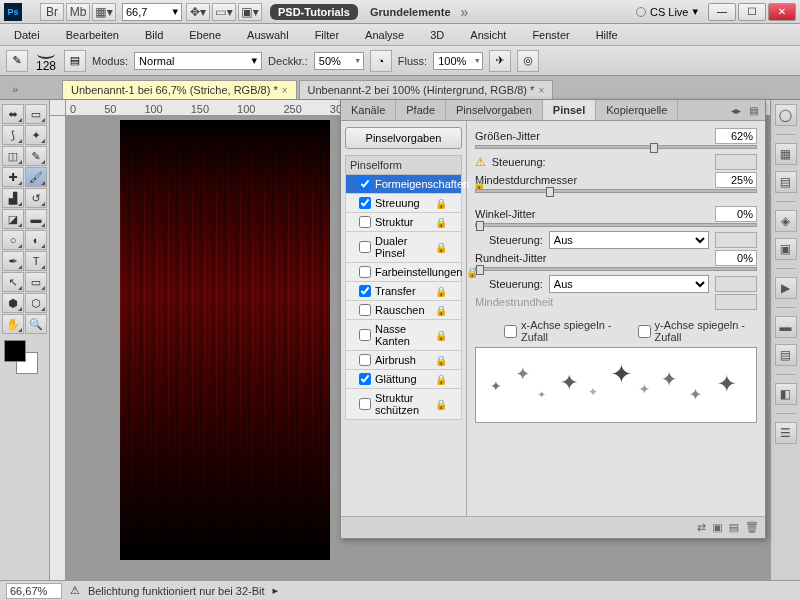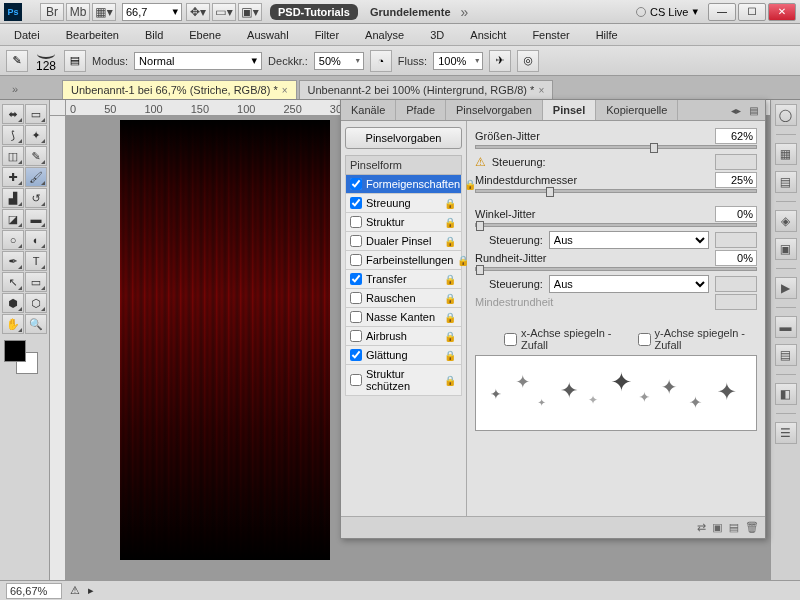--- a/index.html
+++ b/index.html
@@ -73,37 +73,37 @@
 .bp-tabs { display: flex; background: #c8c8c8; border-bottom: 1px solid #999; position: relative; }
 .bp-tab { padding: 4px 10px; color: #333; border-right: 1px solid #aaa; background: #c8c8c8; }
 .bp-tab.active { background: #e2e2e2; font-weight: bold; }
 .bp-tabs .menu-ic { position: absolute; right: 4px; top: 3px; display: flex; gap: 4px; }
 .bp-tabs .menu-ic span { width: 14px; height: 14px; display: flex; align-items: center; justify-content: center; color: #555; font-size: 10px; }
 
 .bp-body { display: flex; flex: 1; overflow: hidden; }
 .bp-left { width: 126px; border-right: 1px solid #aaa; padding: 6px 4px; background: #e2e2e2; }
 .bp-left .preset-btn { width: 100%; height: 22px; background: linear-gradient(#f4f4f4,#ddd); border: 1px solid #999; border-radius: 3px; margin-bottom: 6px; display: flex; align-items: center; justify-content: center; }
 .bp-left .section-h { background: #d6d6d6; padding: 3px 4px; color: #333; border: 1px solid #bbb; }
-.bp-left .opt { display: flex; align-items: center; padding: 3px 4px; gap: 4px; border: 1px solid #ccc; border-top: none; position: relative; background: #eee; }
+.bp-left .opt { display: flex; align-items: center; padding: 3px 13px; gap: 4px; border: 1px solid #ccc; border-top: none; position: relative; background: #eee; }
 .bp-left .opt.sel { background: #2e6fd4; color: #fff; }
 .bp-left .opt input[type=checkbox] { width: 12px; height: 12px; }
 .bp-left .opt .lock { margin-left: auto; color: #888; font-size: 10px; }
 .bp-left .opt.sel .lock { color: #dde; }
 
 .bp-right { flex: 1; padding: 6px 8px; display: flex; flex-direction: column; overflow: hidden; }
 .bp-row { display: flex; align-items: center; gap: 6px; min-height: 18px; }
 .bp-row .lbl { color: #222; flex: 0 0 auto; }
 .bp-row .lbl.dis { color: #999; }
 .bp-row .warn { color: #c80; font-size: 12px; }
 .bp-row .val { width: 42px; height: 16px; background: #fff; border: 1px solid #aaa; text-align: right; padding: 0 3px; margin-left: auto; display: flex; align-items: center; justify-content: flex-end; }
 .bp-row .val.empty { background: #ddd; }
 .bp-row select { flex: 1; height: 18px; background: #fff; border: 1px solid #999; font-size: 11px; }
 .slider { height: 4px; background: #bbb; border: 1px solid #999; position: relative; margin: 0 0 4px 0; }
 .slider .thumb { position: absolute; top: -3px; width: 8px; height: 10px; background: #ddd; border: 1px solid #666; }
-.bp-check-row { display: flex; gap: 14px; margin-top: 16px; padding-left: 29px; }
+.bp-check-row { display: flex; gap: 14px; margin-top: 8px; padding-left: 29px; }
 .bp-check-row label { display: flex; align-items: center; gap: 4px; color: #333; }
 
 .bp-preview { height: 76px; background: #fff; border: 1px solid #999; margin-top: 4px; position: relative; overflow: hidden; }
 .bp-preview .star { position: absolute; color: #333; }
 .bp-footer { height: 22px; background: #d4d4d4; border-top: 1px solid #aaa; display: flex; align-items: center; justify-content: flex-end; gap: 6px; padding: 0 6px; color: #666; }
 .bp-footer span { font-size: 11px; }
 
 
 .statusbar { position: absolute; bottom: 0; left: 0; right: 0; height: 20px; background: #d8d8d8; border-top: 1px solid #999; display: flex; align-items: center; padding: 0 6px; gap: 8px; color: #333; }
 .statusbar .zoom { width: 56px; background: #fff; border: 1px solid #aaa; padding: 1px 3px; }
@@ -430,14 +430,15 @@
     <span>⇄</span>
     <span>▣</span>
     <span>▤</span>
     <span>🗑</span>
   </div>
 </div>
 
 <div class="statusbar">
   <div class="zoom">66,67%</div>
   <span>⚠</span>
+  <span>Belichtung funktioniert nur bei 32-Bit</span>
   <span>▸</span>
 </div>
 
 </body></html>

